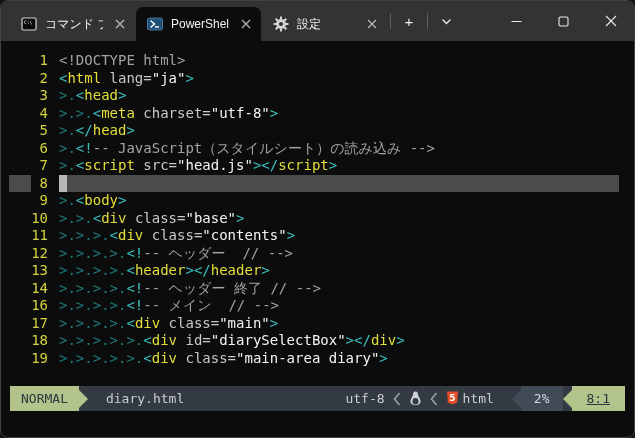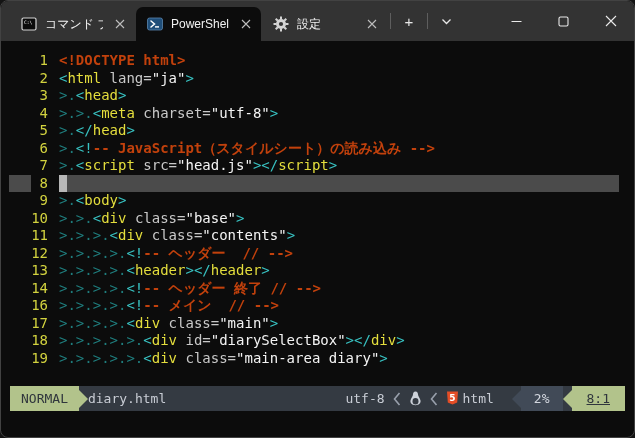--- a/index.html
+++ b/index.html
@@ -31,30 +31,30 @@
   .sign{width:22px;flex:none;}
   .lnum{width:17px;flex:none;text-align:right;color:#d3d33f;margin-right:11px;}
   .lbody{flex:1;position:relative;}
   .hl{background:#4b4b4b;}
   .cursorblk{position:absolute;left:0;top:0;width:8px;height:17px;background:#b7b7b7;}
   .c-ind{color:#1f7e7e;}
   .c-pun{color:#38c2c2;}
   .c-tag{color:#e4de3d;}
   .c-att{color:#c9c9c9;}
   .c-val{color:#f4f4f4;}
-  .c-com{color:#c2410c;font-weight:bold;}
+  .c-com{color:#a3a3a3;}
 
   
   .status{height:25px;margin:0 9px;background:#343a42;display:flex;align-items:center;
     font-size:13px;color:#c9cdd5;flex:none;}
   .seg-mode{background:#b2c38b;color:#30363d;height:100%;display:flex;align-items:center;padding:0 11px;}
   .tri-r-green{width:0;height:0;border-left:9px solid #b2c38b;border-top:9.5px solid transparent;border-bottom:9.5px solid transparent;}
   .tri-l-light{width:0;height:0;border-right:9px solid #414a57;border-top:9.5px solid transparent;border-bottom:9.5px solid transparent;}
   .tri-l-green{width:0;height:0;border-right:9px solid #b2c38b;border-top:9.5px solid transparent;border-bottom:9.5px solid transparent;}
-  .fname{margin-left:0;}
+  .fname{margin-left:18px;}
   .st-spacer{flex:1;}
   .st-item{margin:0 4px;display:flex;align-items:center;}
   .seg-pct{background:#414a57;height:100%;display:flex;align-items:center;padding:0 13px;color:#d3d7df;}
   .seg-pos{background:#b2c38b;color:#30363d;height:100%;display:flex;align-items:center;padding:0 15px;text-decoration:underline;}
   .cmdline{height:20px;background:#0c0c0c;flex:none;margin-bottom:6px;}
 </style>
 </head>
 <body>
 
 <div class="window">

